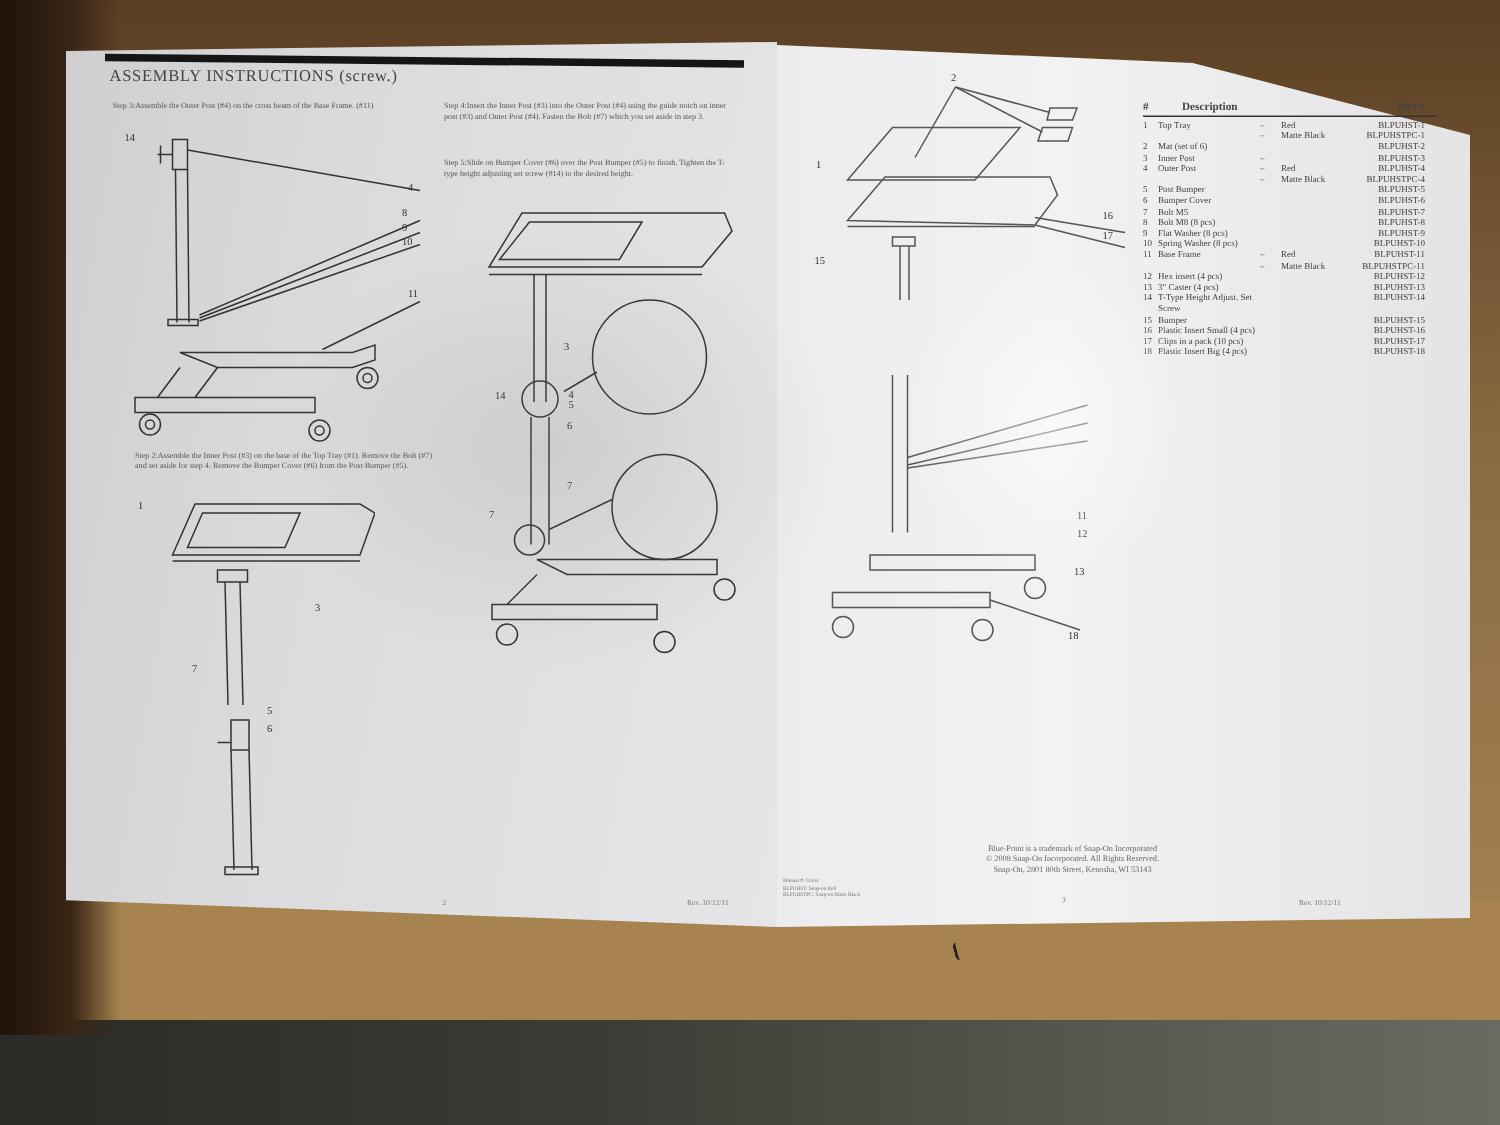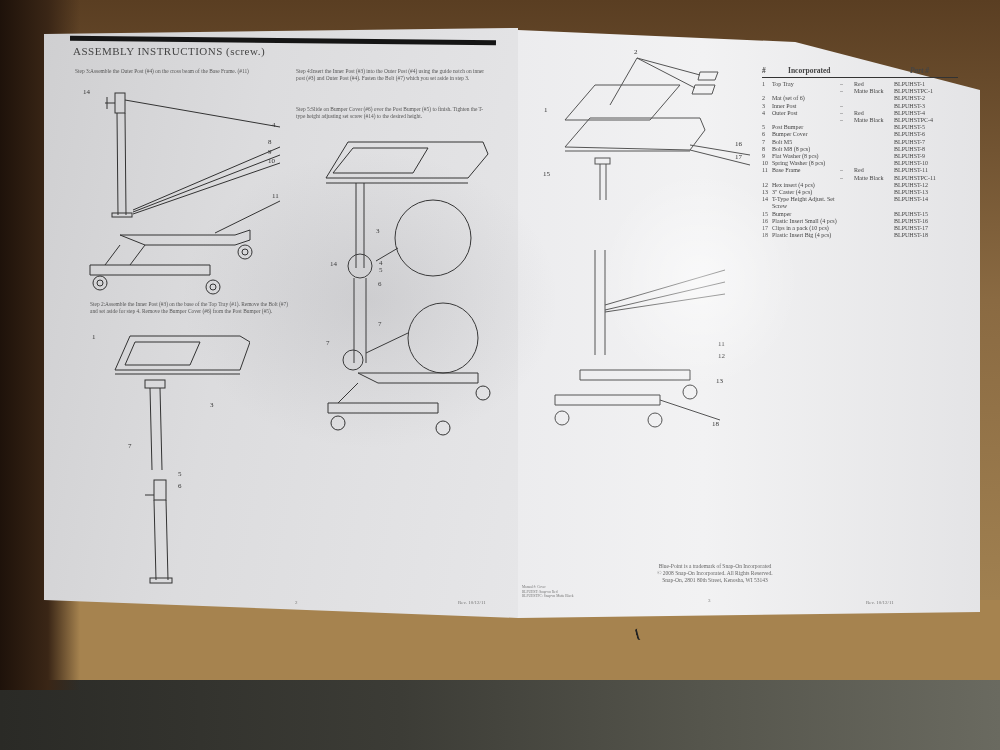--- a/index.html
+++ b/index.html
@@ -19,21 +19,21 @@
        background:linear-gradient(90deg,#ececee 0%,#f2f2f3 40%,#e4e4e6 100%);
        clip-path:polygon(0 2%,60% 4%,100% 12%,100% 99%,0 100%);}
   .rule{position:absolute;left:70px;top:38px;width:426px;height:5px;background:#151515;transform:rotate(0.6deg);}
   .title{position:absolute;left:73px;top:45px;font-size:11px;letter-spacing:.5px;color:#444;}
   .step{position:absolute;font-size:5.4px;line-height:7px;color:#555;}
   .callout{position:absolute;font-size:7px;color:#333;}
   svg.draw{position:absolute;}
   .parts{position:absolute;left:762px;top:66px;width:196px;font-size:6px;color:#444;}
   .parts .hdr{display:flex;font-weight:bold;font-size:7.5px;border-bottom:1px solid #333;padding-bottom:2px;margin-bottom:3px;}
   .parts .row{display:flex;line-height:7.2px;}
-  .c-num{width:10px;} .c-desc{width:68px;} .c-dash{width:14px;} .c-var{width:40px;} .c-part{flex:1;text-align:left;padding-right:8px;}
+  .c-num{width:10px;} .c-desc{width:68px;} .c-dash{width:14px;} .c-var{width:40px;} .c-part{flex:1;text-align:right;padding-right:8px;}
   .footer{position:absolute;left:640px;top:563px;width:150px;text-align:center;font-size:5.5px;line-height:7px;color:#666;}
   .pnum{position:absolute;font-size:5px;color:#777;}
   .rev{position:absolute;font-size:5px;color:#777;}
   .smallprint{position:absolute;left:522px;top:585px;font-size:3.5px;line-height:4.5px;color:#777;}
   .scratch{position:absolute;left:636px;top:628px;width:4px;height:12px;border-left:2px solid #222;border-radius:3px;transform:rotate(-15deg);}
   .glare{position:absolute;left:180px;top:150px;width:380px;height:300px;background:radial-gradient(ellipse at center,rgba(120,120,125,.18),rgba(0,0,0,0) 70%);}
   .glare2{position:absolute;left:600px;top:170px;width:200px;height:220px;background:radial-gradient(ellipse at center,rgba(255,255,255,.55),rgba(255,255,255,0) 70%);}
 </style>
 </head>
 <body>
@@ -175,21 +175,21 @@
 <div class="callout" style="left:735px;top:153px">17</div>
 <div class="callout" style="left:543px;top:170px">15</div>
 <div class="callout" style="left:718px;top:340px">11</div>
 <div class="callout" style="left:718px;top:352px">12</div>
 <div class="callout" style="left:716px;top:377px">13</div>
 <div class="callout" style="left:712px;top:420px">18</div>
 
 <div class="parts">
   <div class="hdr">
     <span class="c-num">#</span>
-    <span class="c-desc" style="padding-left:16px">Incorporated</span>
+    <span class="c-desc" style="padding-left:16px">Description</span>
     <span class="c-dash"></span>
       <span class="c-var"></span>
     <span class="c-part" style="font-style:italic">Part #</span>
   </div>
   <div id="parts-rows">
       <div class="row">
         <span class="c-num">1</span>
         <span class="c-desc">Top Tray</span>
         <span class="c-dash">–</span>
         <span class="c-var">Red</span>

